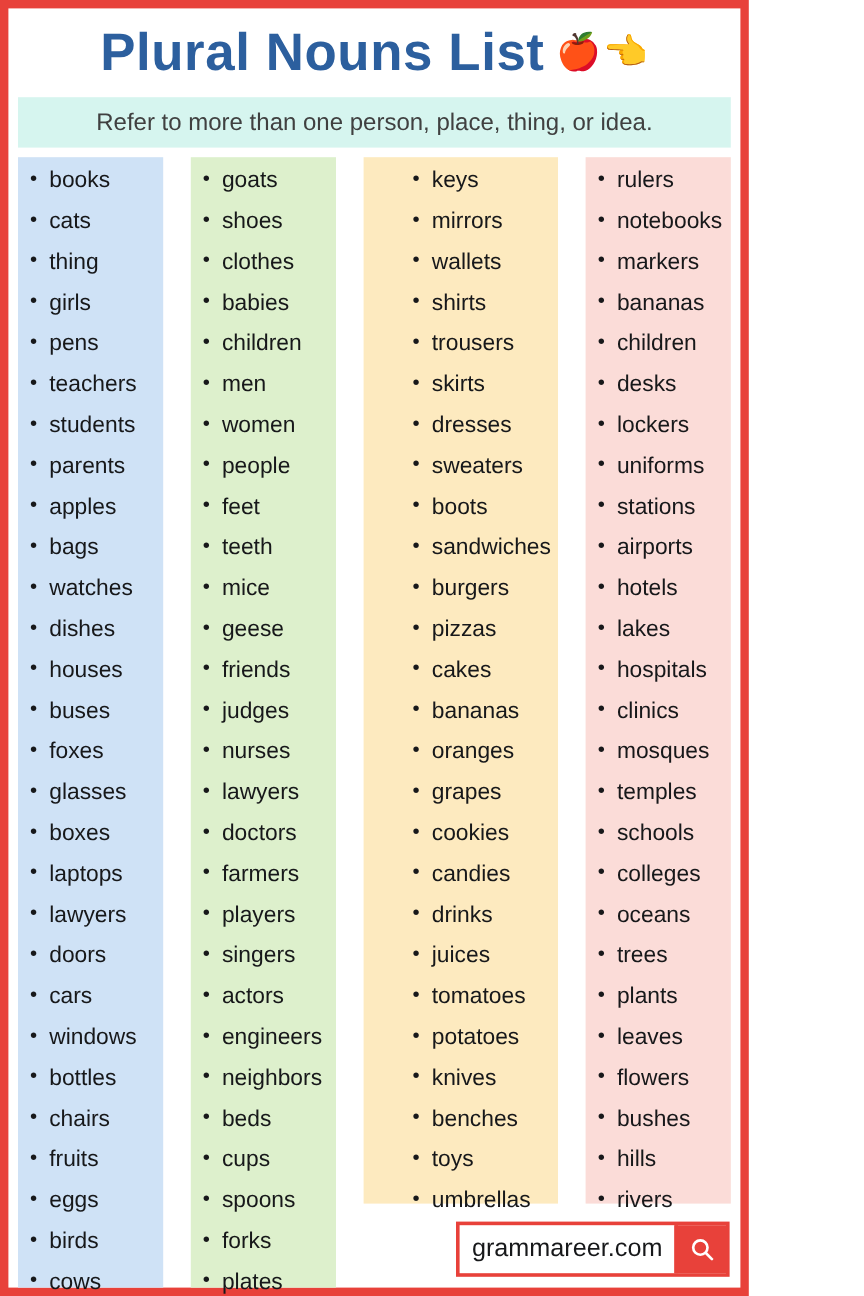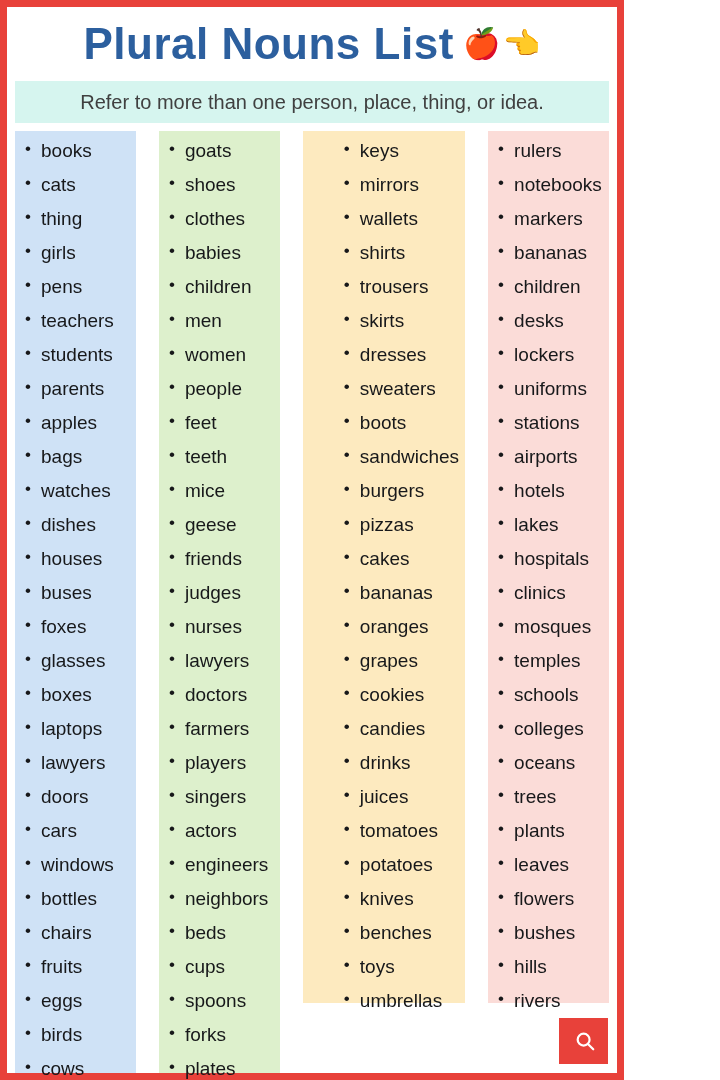--- a/index.html
+++ b/index.html
@@ -264,20 +264,21 @@
         <li>flowers</li>
         <li>bushes</li>
         <li>hills</li>
         <li>rivers</li>
       </ul>
     </div>
 
   </div>
 
   <div class="watermark">
+    <div class="wm-text">grammareer.com</div>
     <div class="wm-btn">
       <svg width="22" height="22" viewBox="0 0 24 24" fill="none" stroke="#ffffff" stroke-width="2.4" stroke-linecap="round">
         <circle cx="10.5" cy="10.5" r="6.5"></circle>
         <line x1="15.5" y1="15.5" x2="21" y2="21"></line>
       </svg>
     </div>
   </div>
 
 </div>
 

